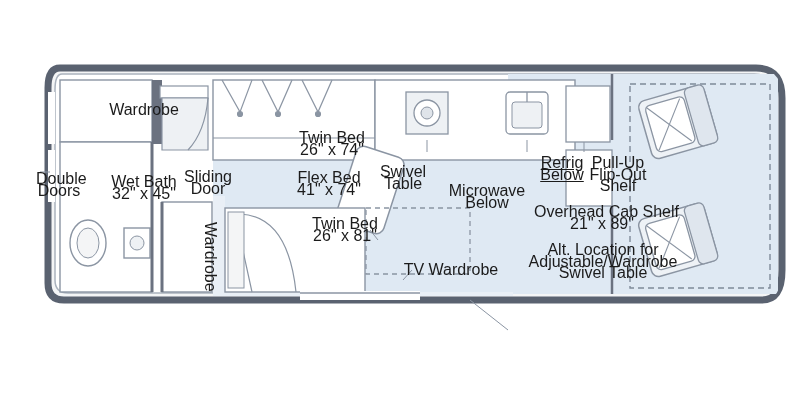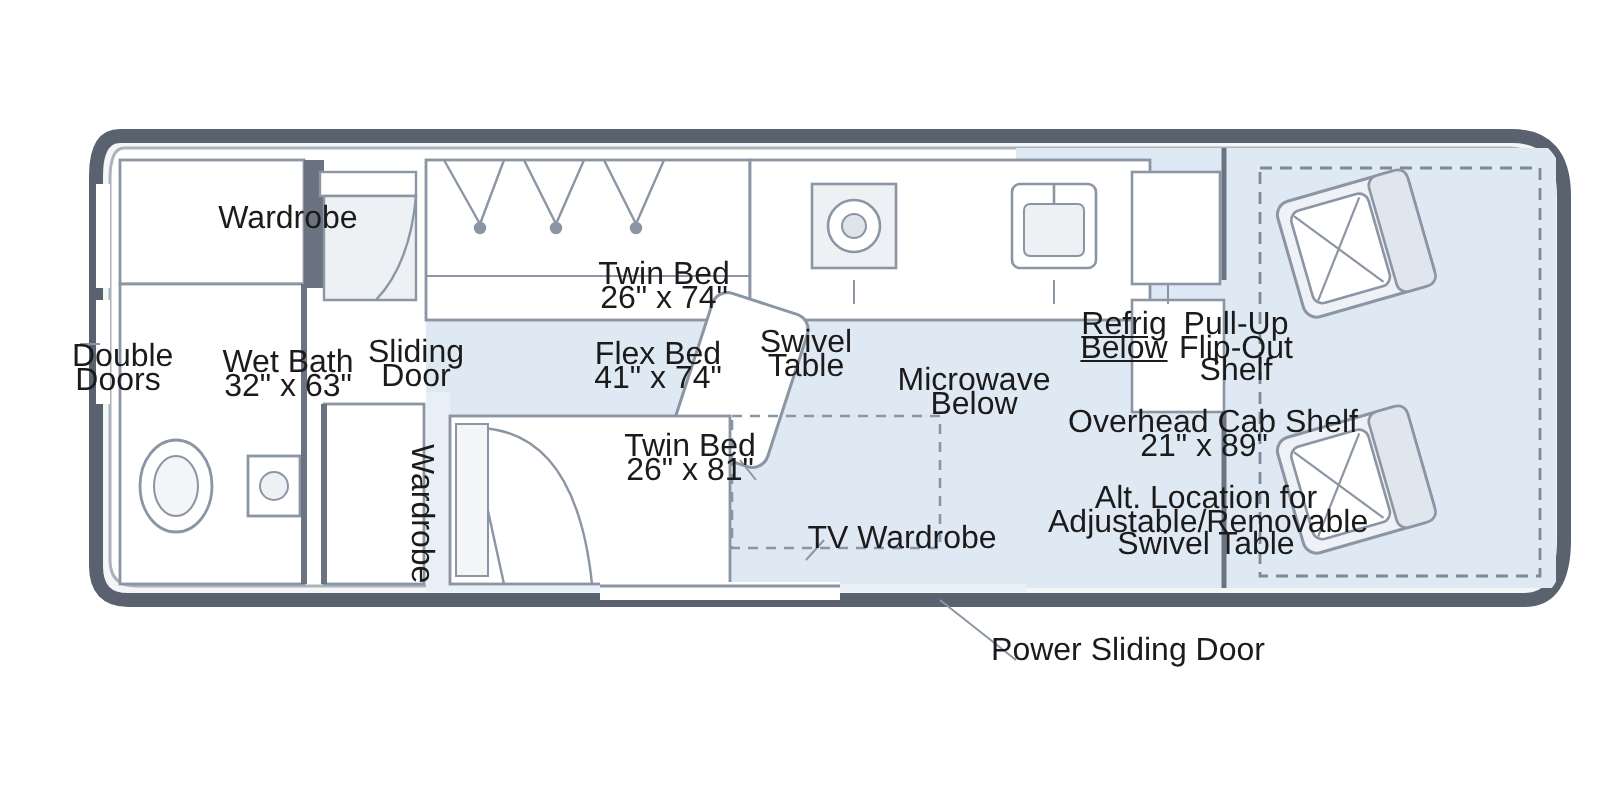--- a/index.html
+++ b/index.html
@@ -158,21 +158,21 @@
       <line x1="370" y1="230" x2="378" y2="240"></line>
       <line x1="403" y1="280" x2="412" y2="270"></line>
       <line x1="508" y1="330" x2="470" y2="300"></line>
     </g>
   </svg>
 
   <div class="lbl" style="left:0px; top:150px; width:46px;margin-top:23px;">Double
 Doors</div>
   <div class="lbl" style="left:62px; top:104px; width:92px;">Wardrobe</div>
   <div class="lbl" style="left:60px; top:176px; width:96px;">Wet Bath
-32" x 63"</div>
+32" x 45"</div>
   <div class="lbl" style="left:144px; top:171px; width:56px;">Sliding
 Door</div>
   <div class="lbl" style="left:166px; top:222px; width:14px; line-height:11px; writing-mode:vertical-rl; text-orientation:mixed;">Wardrobe</div>
   <div class="lbl" style="left:236px; top:132px; width:120px;">Twin Bed
 26" x 74"</div>
   <div class="lbl" style="left:238px; top:172px; width:110px;">Flex Bed
 41" x 74"</div>
   <div class="lbl" style="left:250px; top:218px; width:118px;">Twin Bed
 26" x 81"</div>
   <div class="lbl" style="left:340px; top:166px; width:54px;">Swivel
@@ -180,18 +180,17 @@
   <div class="lbl" style="left:412px; top:157px; width:78px;margin-top:28px;">Microwave
 Below</div>
   <div class="lbl" style="left:496px; top:157px; width:60px;text-decoration:underline;">Refrig
 Below</div>
   <div class="lbl" style="left:548px; top:157px; width:68px;">Pull-Up
 Flip-Out
 Shelf</div>
   <div class="lbl" style="left:498px; top:206px; width:136px;">Overhead Cab Shelf
 21" x 89"</div>
   <div class="lbl" style="left:488px; top:244px; width:158px;">Alt. Location for
-Adjustable/Removable
+Adjustable/Wardrobe
 Swivel Table</div>
   <div class="lbl" style="left:360px; top:264px; width:110px;">TV Wardrobe</div>
-  <div class="lbl" style="left:448px; top:320px; width:160px;">Power Sliding Door</div>
 
 </div>
 
 </body></html>

